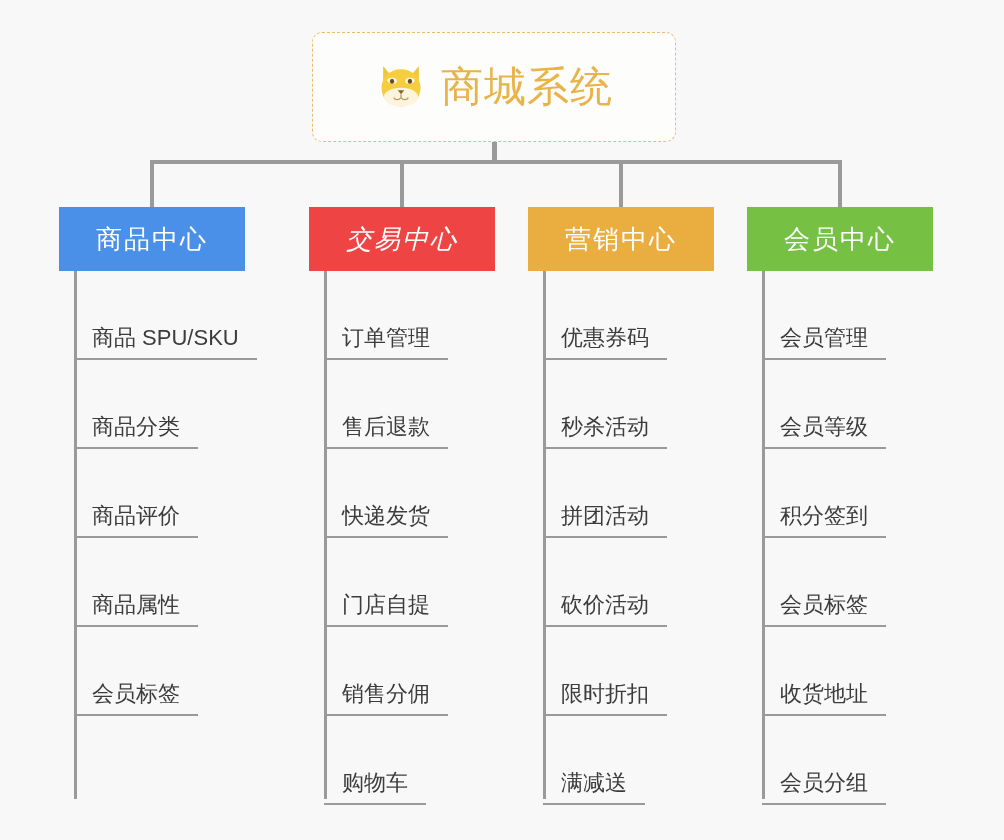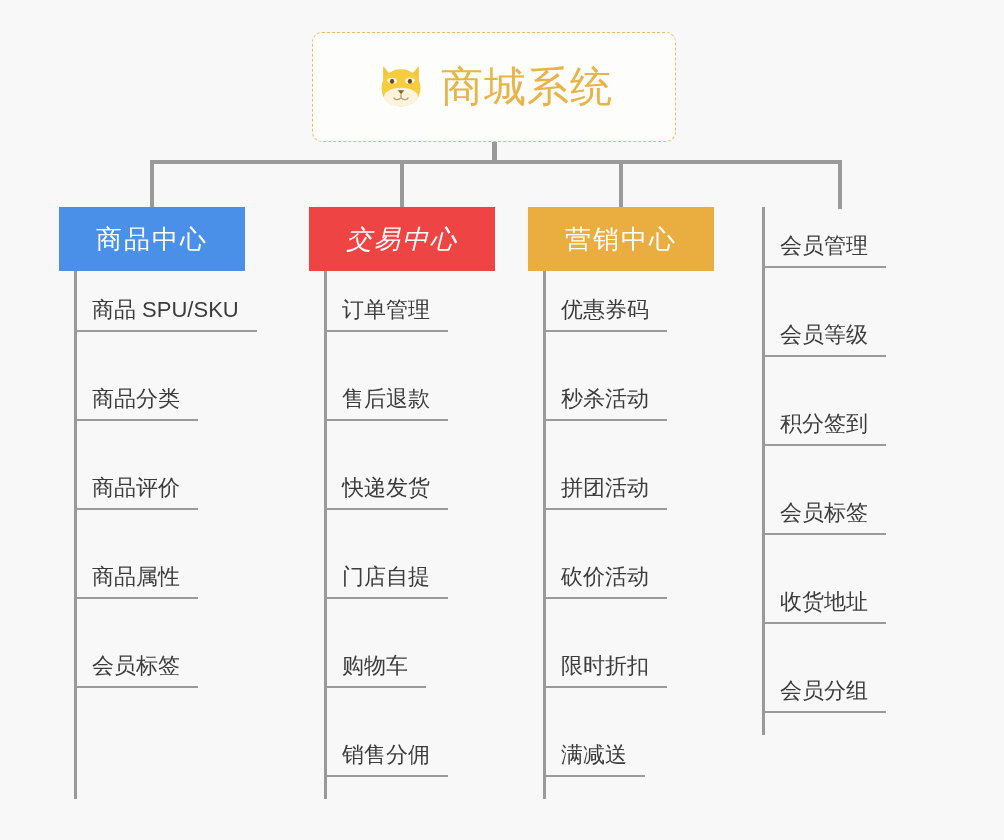--- a/index.html
+++ b/index.html
@@ -86,21 +86,21 @@
     position: absolute;
     left: 15px;
     top: 0;
     width: 3px;
     background: #9a9a9a;
   }
   .leaf {
     position: relative;
     height: 89px;
     display: flex;
-    align-items: center;
+    align-items: flex-end;
     padding-left: 33px;
     box-sizing: border-box;
   }
   .leaf-label {
     font-size: 22px;
     color: #3c3c3c;
     line-height: 1;
     padding-bottom: 9px;
     border-bottom: 2px solid #9a9a9a;
     white-space: nowrap;
@@ -177,24 +177,24 @@
       <div class="leaf">
           <span class="leaf-label">售后退款</span>
         </div>
       <div class="leaf">
           <span class="leaf-label">快递发货</span>
         </div>
       <div class="leaf">
           <span class="leaf-label">门店自提</span>
         </div>
       <div class="leaf">
+          <span class="leaf-label">销售分佣</span>
+        </div>
+      <div class="leaf">
           <span class="leaf-label">购物车</span>
-        </div>
-      <div class="leaf">
-          <span class="leaf-label">销售分佣</span>
         </div>
     </div>
   </div>
 
   <div class="column" style="left:528px;">
     <div class="col-header" style="background:#eaad40;">
       <span>营销中心</span>
     </div>
     <div class="col-body">
       <div class="trunk" style="height:528px;"></div>
@@ -213,20 +213,23 @@
       <div class="leaf">
           <span class="leaf-label">限时折扣</span>
         </div>
       <div class="leaf">
           <span class="leaf-label">满减送</span>
         </div>
     </div>
   </div>
 
   <div class="column" style="left:747px;">
+    <div class="col-header" style="background:#76c044;">
+      <span>会员中心</span>
+    </div>
     <div class="col-body">
       <div class="trunk" style="height:528px;"></div>
       <div class="leaf">
           <span class="leaf-label">会员管理</span>
         </div>
       <div class="leaf">
           <span class="leaf-label">会员等级</span>
         </div>
       <div class="leaf">
           <span class="leaf-label">积分签到</span>

